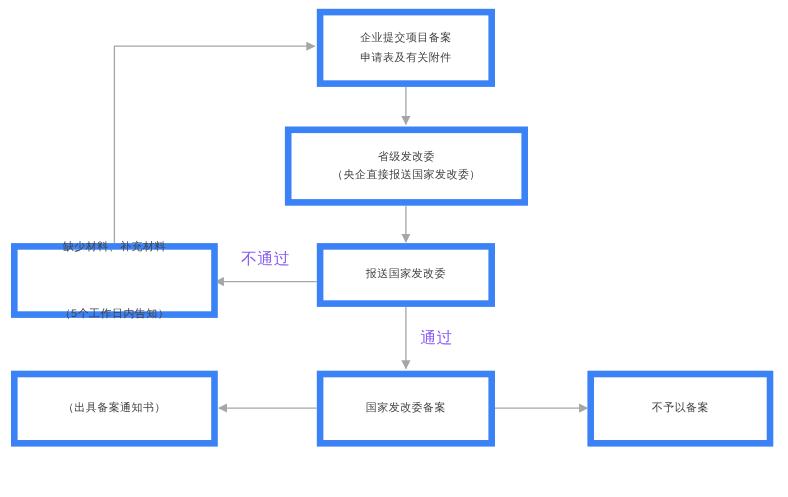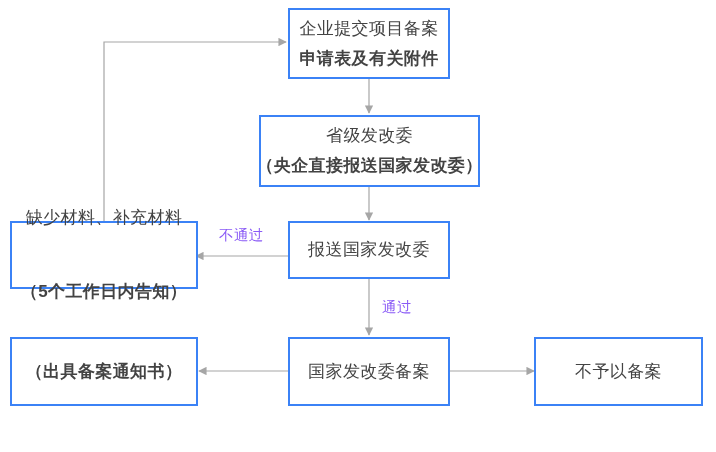--- a/index.html
+++ b/index.html
@@ -20,37 +20,36 @@
   #edges {
     position: absolute;
     left: 0;
     top: 0;
     width: 716px;
     height: 452px;
   }
   .node {
     position: absolute;
     box-sizing: border-box;
-    border: 2px solid #3b82f6;
+    border: 6px solid #3b82f6;
     background: #ffffff;
     display: flex;
     flex-direction: column;
     align-items: center;
     justify-content: center;
     color: #434343;
-    font-size: 17px;
+    font-size: 10px;
     line-height: 1.75;
     letter-spacing: 0.4px;
     text-align: center;
     white-space: nowrap;
     z-index: 2;
   }
   .node .line2 {
     display: block;
-    font-weight: bold;
   }
   .edge-label {
     position: absolute;
     color: #8b5cf6;
     font-size: 14.5px;
     letter-spacing: 0.4px;
     white-space: nowrap;
     background: #ffffff;
     padding: 0 3px;
     z-index: 3;

